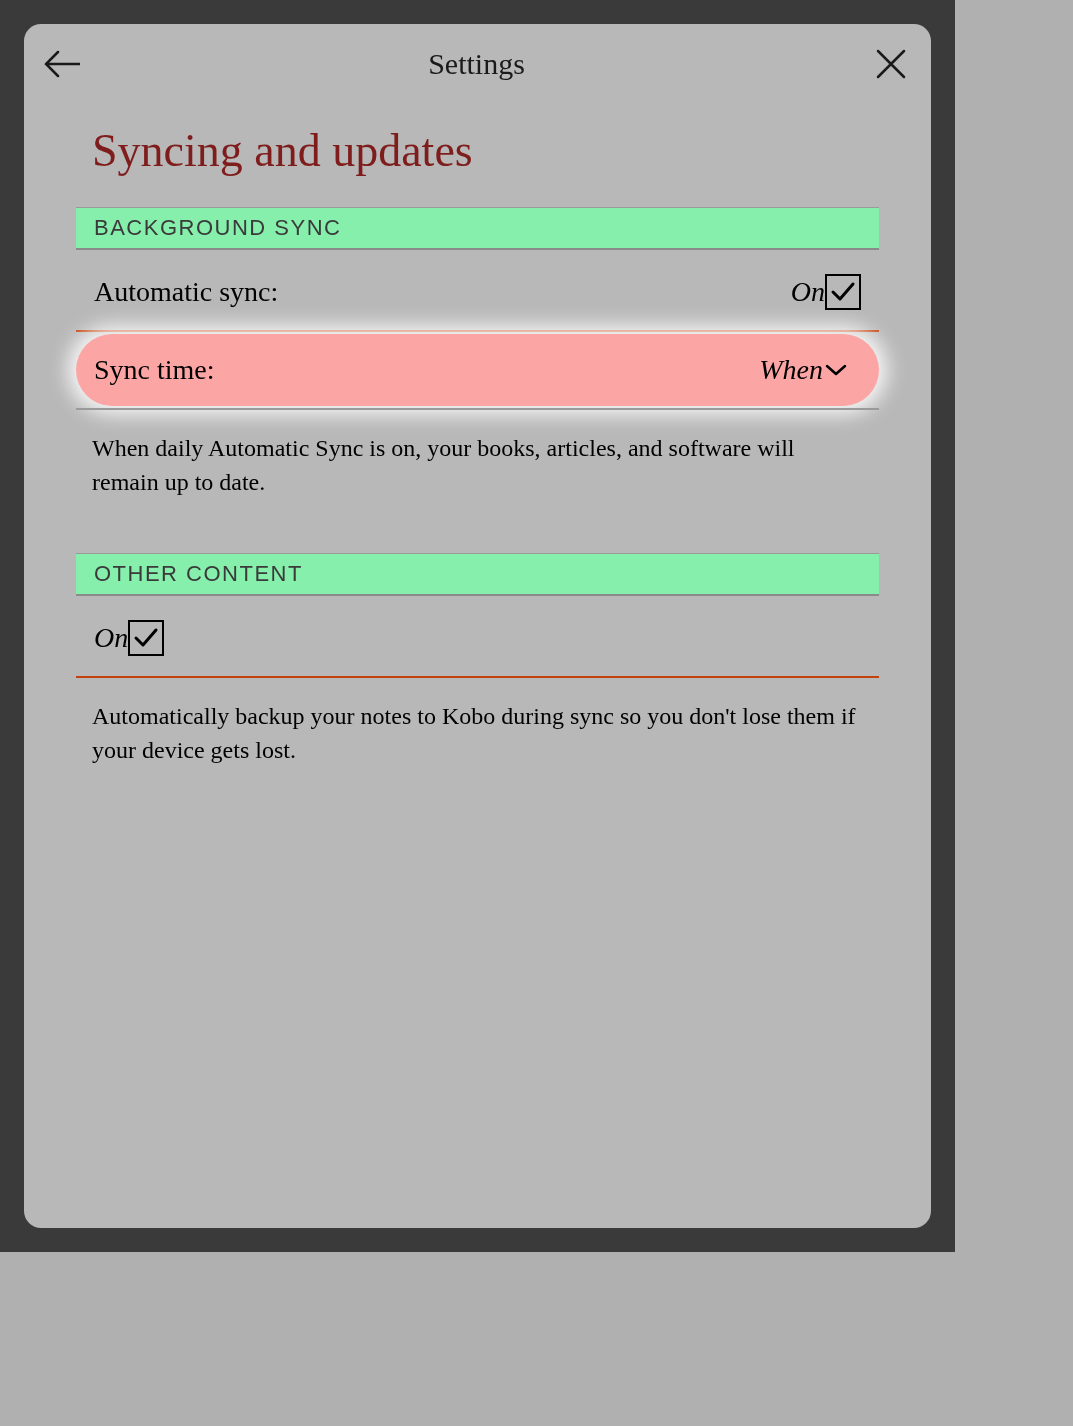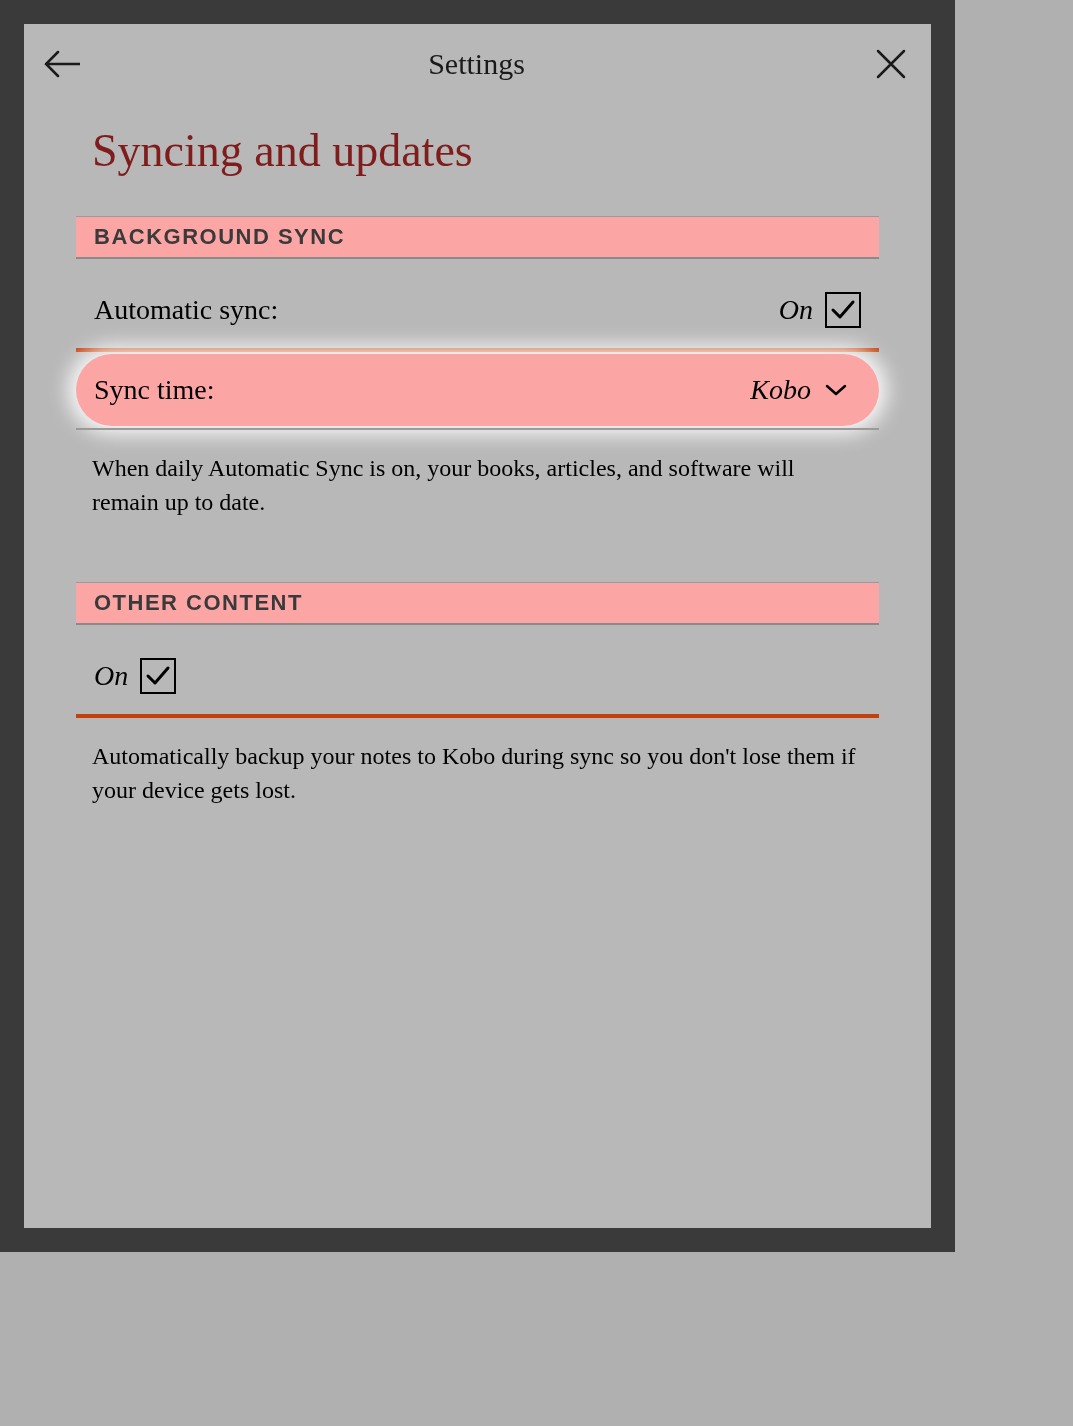--- a/index.html
+++ b/index.html
@@ -24,20 +24,21 @@
       left: 0;
       top: 0;
       padding: 24px;
     }
     
     .inner-screen {
       background: #b8b8b8;
       width: 100%;
       height: 100%;
       position: relative;
+      border-radius: 17px;
     }
     
     .header-bar {
       display: flex;
       align-items: center;
       justify-content: space-between;
       padding: 18px 20px 18px 18px;
       height: 80px;
     }
     
@@ -66,39 +67,38 @@
       cursor: pointer;
     }
     
     .page-title {
       font-size: 46px;
       color: #7f1d1d;
       padding: 20px 0 26px 68px;
     }
     
     .section-header {
-      background: #fca5a5;
+      background: #86efac;
       border-top: 1px solid #9a9a9a;
       border-bottom: 2px solid #8a8a8a;
       padding: 7px 18px;
-      margin: 13px 52px;
+      margin: 4px 52px;
       font-family: Arial, sans-serif;
       font-size: 22px;
       letter-spacing: 1.5px;
       color: #3a3a3a;
-      font-weight: bold;
     }
     
     .setting-row {
       display: flex;
       align-items: center;
       justify-content: space-between;
       padding: 20px 18px 20px 18px;
       margin: 0 52px;
-      border-bottom: 4px solid #c2410c;
+      border-bottom: 2px solid #c2410c;
     }
     
     .setting-row.highlighted {
       background: #fca5a5;
       border-radius: 40px;
       box-shadow: 0 0 20px 8px rgba(255,255,255,0.9);
       border-bottom: none;
       margin-top: 2px;
       margin-bottom: 2px;
       padding-left: 18px;
@@ -106,21 +106,20 @@
     }
     
     .setting-label {
       font-size: 28px;
       color: #000;
     }
     
     .setting-value-group {
       display: flex;
       align-items: center;
-      gap: 12px;
     }
     
     .setting-value {
       font-size: 28px;
       font-style: italic;
       color: #000;
     }
     
     .checkbox {
       width: 36px;
@@ -185,21 +184,21 @@
           <svg width="26" height="26" viewBox="0 0 26 26">
             <path d="M 3 13 L 10 20 L 23 5" stroke="#000" stroke-width="3" fill="none" stroke-linecap="round" stroke-linejoin="round"></path>
           </svg>
         </div>
       </div>
     </div>
 
     <div class="setting-row highlighted">
       <div class="setting-label">Sync time:</div>
       <div class="setting-value-group">
-        <span class="setting-value">Kobo</span>
+        <span class="setting-value">When</span>
         <div class="chevron-down">
           <svg width="22" height="14" viewBox="0 0 22 14">
             <path d="M 2 3 L 11 11 L 20 3" stroke="#000" stroke-width="2.5" fill="none" stroke-linecap="round" stroke-linejoin="round"></path>
           </svg>
         </div>
       </div>
     </div>
 
     <div class="row-wrapper-after-highlight"></div>
 

